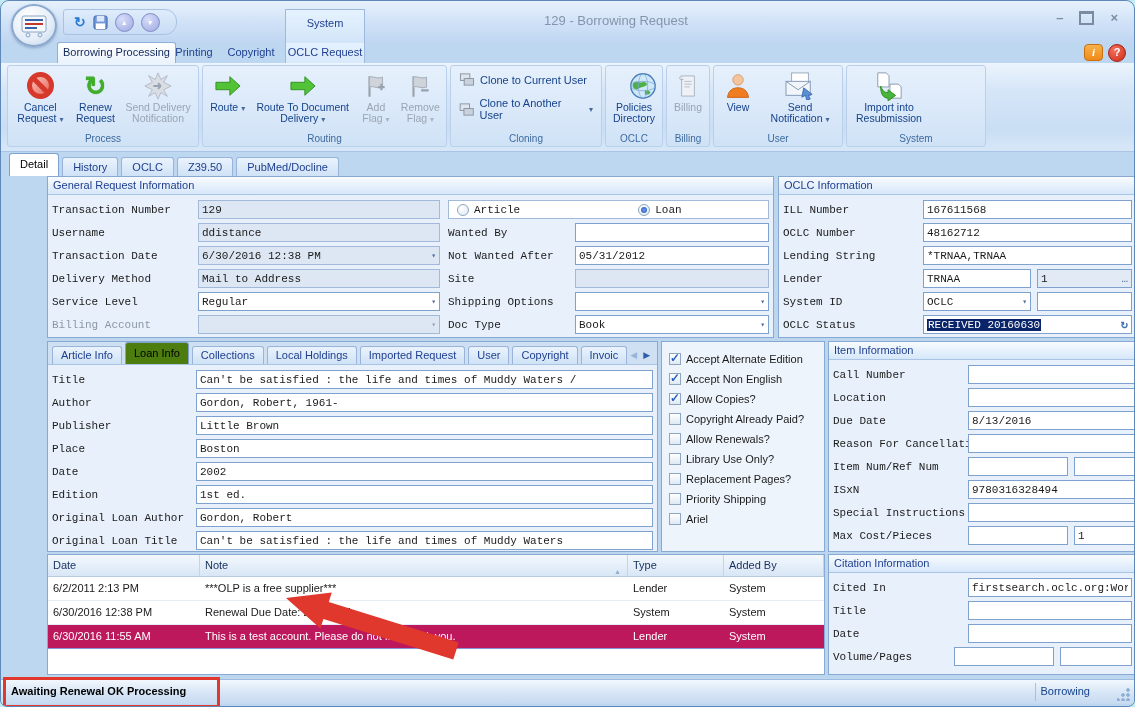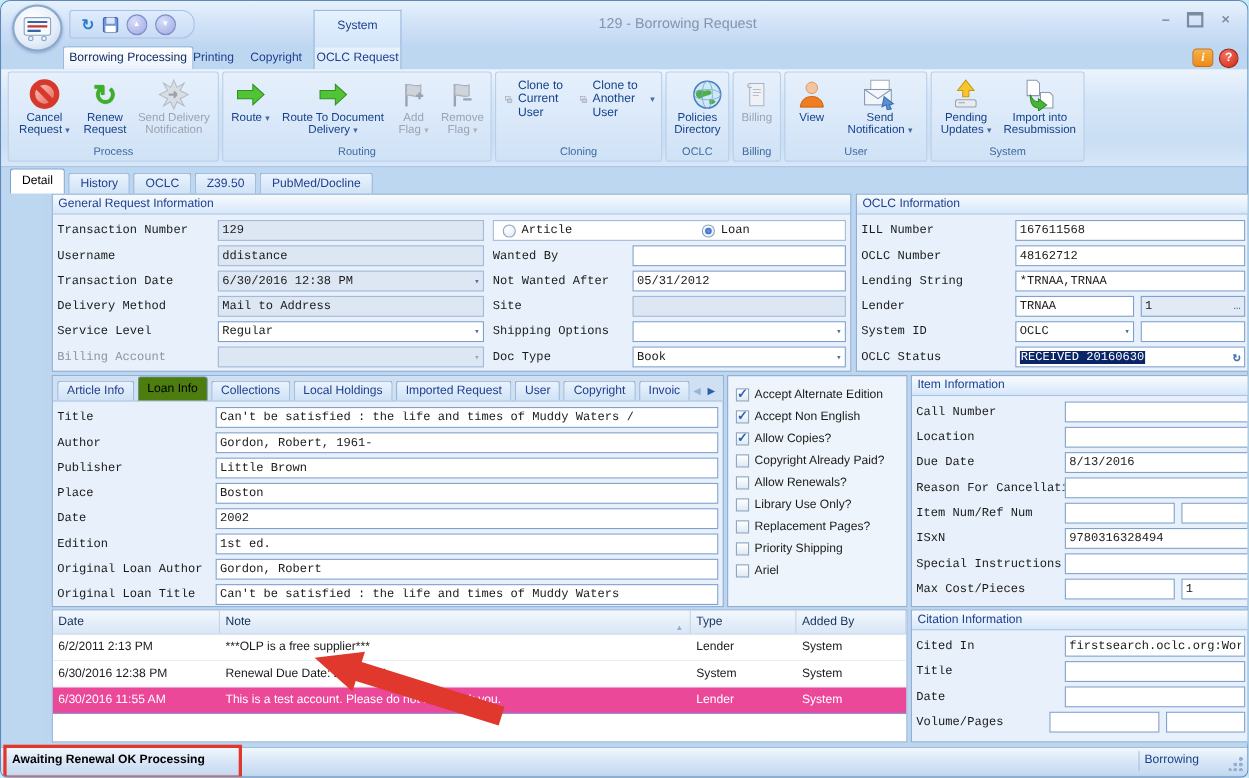--- a/index.html
+++ b/index.html
@@ -45,21 +45,21 @@
   .rgroup{display:flex;flex-direction:column;border:1px solid #bacfe9;border-radius:3px;
           background:linear-gradient(#e6f0fc,#d9e8f9 60%,#cfe2f6);box-sizing:border-box;height:82px;}
   .rbody{flex:1;display:flex;align-items:flex-start;padding:2px 2px 0;}
   .rlabel{height:14px;line-height:14px;text-align:center;color:#3e6a9e;font-size:10px;}
   .bigbtn{display:flex;flex-direction:column;align-items:center;padding:1px 2px 0;text-align:center;
           color:#15428b;font-size:10.5px;line-height:11px;border-radius:3px;}
   .bigbtn .ic{height:33px;display:flex;align-items:center;justify-content:center;}
   .bigbtn.dis{color:#9aa5b3;}
   .dd{font-size:8px;color:#476a9e;}
   .bigbtn.dis .dd{color:#aab3bf;}
-  .smallcol{display:flex;flex-direction:row;justify-content:center;gap:10px;padding:4px 6px;}
+  .smallcol{display:flex;flex-direction:column;justify-content:center;gap:10px;padding:4px 6px;}
   .smallbtn{display:flex;align-items:center;gap:5px;color:#15428b;}
   .ic-cancel{width:27px;height:27px;border-radius:50%;border:5px solid #d6392c;box-sizing:border-box;
              background:linear-gradient(135deg,#f9c2ba,#e8695c);position:relative;}
   .ic-cancel::after{content:"";position:absolute;left:-2px;top:6px;width:21px;height:5px;background:#d6392c;transform:rotate(45deg);}
   .ic-renew{color:#3fae29;font-size:26px;font-weight:bold;line-height:26px;text-shadow:0 0 1px #2e8f1f;}
   
   .doctabs{position:absolute;left:8px;top:152px;height:23px;display:flex;align-items:flex-end;z-index:3;}
   .dtab{height:19px;line-height:18px;padding:0 10px;margin-right:3px;color:#1f3f8f;text-align:center;
         background:linear-gradient(#eaf3fd,#cfe2f6);border:1px solid #9ab4d9;border-bottom:none;
         border-radius:3px 3px 0 0;box-sizing:border-box;}
@@ -111,21 +111,21 @@
   .refresh-sm{color:#4472b0;font-weight:bold;font-size:12px;margin-left:3px;}
   .w92{width:92px;flex:none;}.w64{width:64px;flex:none;}.w100{width:100px;flex:none;}.gap6{width:6px;flex:none;}
   
   .noteswrap{background:#fff;}
   .thead{display:flex;height:21px;background:linear-gradient(#f3f8fd,#d8e6f6);border-bottom:1px solid #b9cbe3;color:#16305e;}
   .th{line-height:20px;padding-left:5px;border-right:1px solid #c4d4e8;box-sizing:border-box;position:relative;}
   .sort{position:absolute;right:6px;top:7px;font-size:7px;color:#8fafd4;}
   .trow{display:flex;height:23px;border-bottom:1px solid #e7edf7;background:#fff;}
   .tc{line-height:22px;padding-left:5px;overflow:hidden;white-space:nowrap;box-sizing:border-box;}
   .c-date{width:152px;flex:none;}.c-note{flex:1;}.c-type{width:96px;flex:none;}.c-added{width:100px;flex:none;}
-  .trow.selected{background:#ec4899;color:#fff;border-color:#8495da;}
+  .trow.selected{background:#be185d;color:#fff;border-color:#8495da;}
   
   .vscroll{position:absolute;left:1103px;top:-3px;width:20px;height:502px;box-sizing:border-box;
            background:linear-gradient(90deg,#e7f0fa,#cfe0f2);border:1px solid #a5bedd;border-radius:2px;}
   .sbtn{height:16px;display:flex;align-items:center;justify-content:center;color:#4d6b9a;font-size:8px;}
   .sbtn.dn{position:absolute;bottom:0;left:0;right:0;}
   .sthumb{position:absolute;left:1px;right:1px;top:21px;bottom:25px;border:1px solid #8fafd4;border-radius:2px;
           background:linear-gradient(90deg,#fafcfe,#cadcf0);display:flex;align-items:center;justify-content:center;
           color:#8fafd4;font-size:10px;}
   
   .statusbar{position:absolute;left:0;top:678px;width:100%;height:24px;
@@ -340,30 +340,20 @@
               </svg>
           </span>
           <span><span>Send Notification</span> <span class="dd">▾</span></span>
         </div>
       </div>
       <div class="rlabel">User</div>
     </div>
 
     <div class="rgroup" style="width:140px;">
       <div class="rbody">
-        <div class="bigbtn" style="width:58px;">
-          <span class="ic">
-            <svg width="30" height="30" viewBox="0 0 32 32">
-                <path d="M16 2l8 10h-5v6h-6v-6H8z" fill="#f7c52c" stroke="#c89a10"></path>
-                <rect x="6" y="21" width="20" height="7" rx="2" fill="#e8ebef" stroke="#9aa2ae"></rect>
-                <path d="M9 24h6" stroke="#9aa2ae"></path>
-              </svg>
-          </span>
-          <span><span>Pending Updates</span> <span class="dd">▾</span></span>
-        </div>
         <div class="bigbtn" style="width:76px;">
           <span class="ic">
             <svg width="30" height="30" viewBox="0 0 32 32">
                 <path d="M4 2h9l3 3v12H4z" fill="#fff" stroke="#8a99ad"></path>
                 <path d="M17 14h9l3 3v12h-12z" fill="#fff" stroke="#8a99ad"></path>
                 <path d="M7 16c2 5 4 7 8 7v-3l8 6-8 6v-3c-6 0-8-6-8-13z" fill="#49b33b" stroke="#2e8f1f"></path>
               </svg>
           </span>
           <span>Import into Resubmission</span>
         </div>

